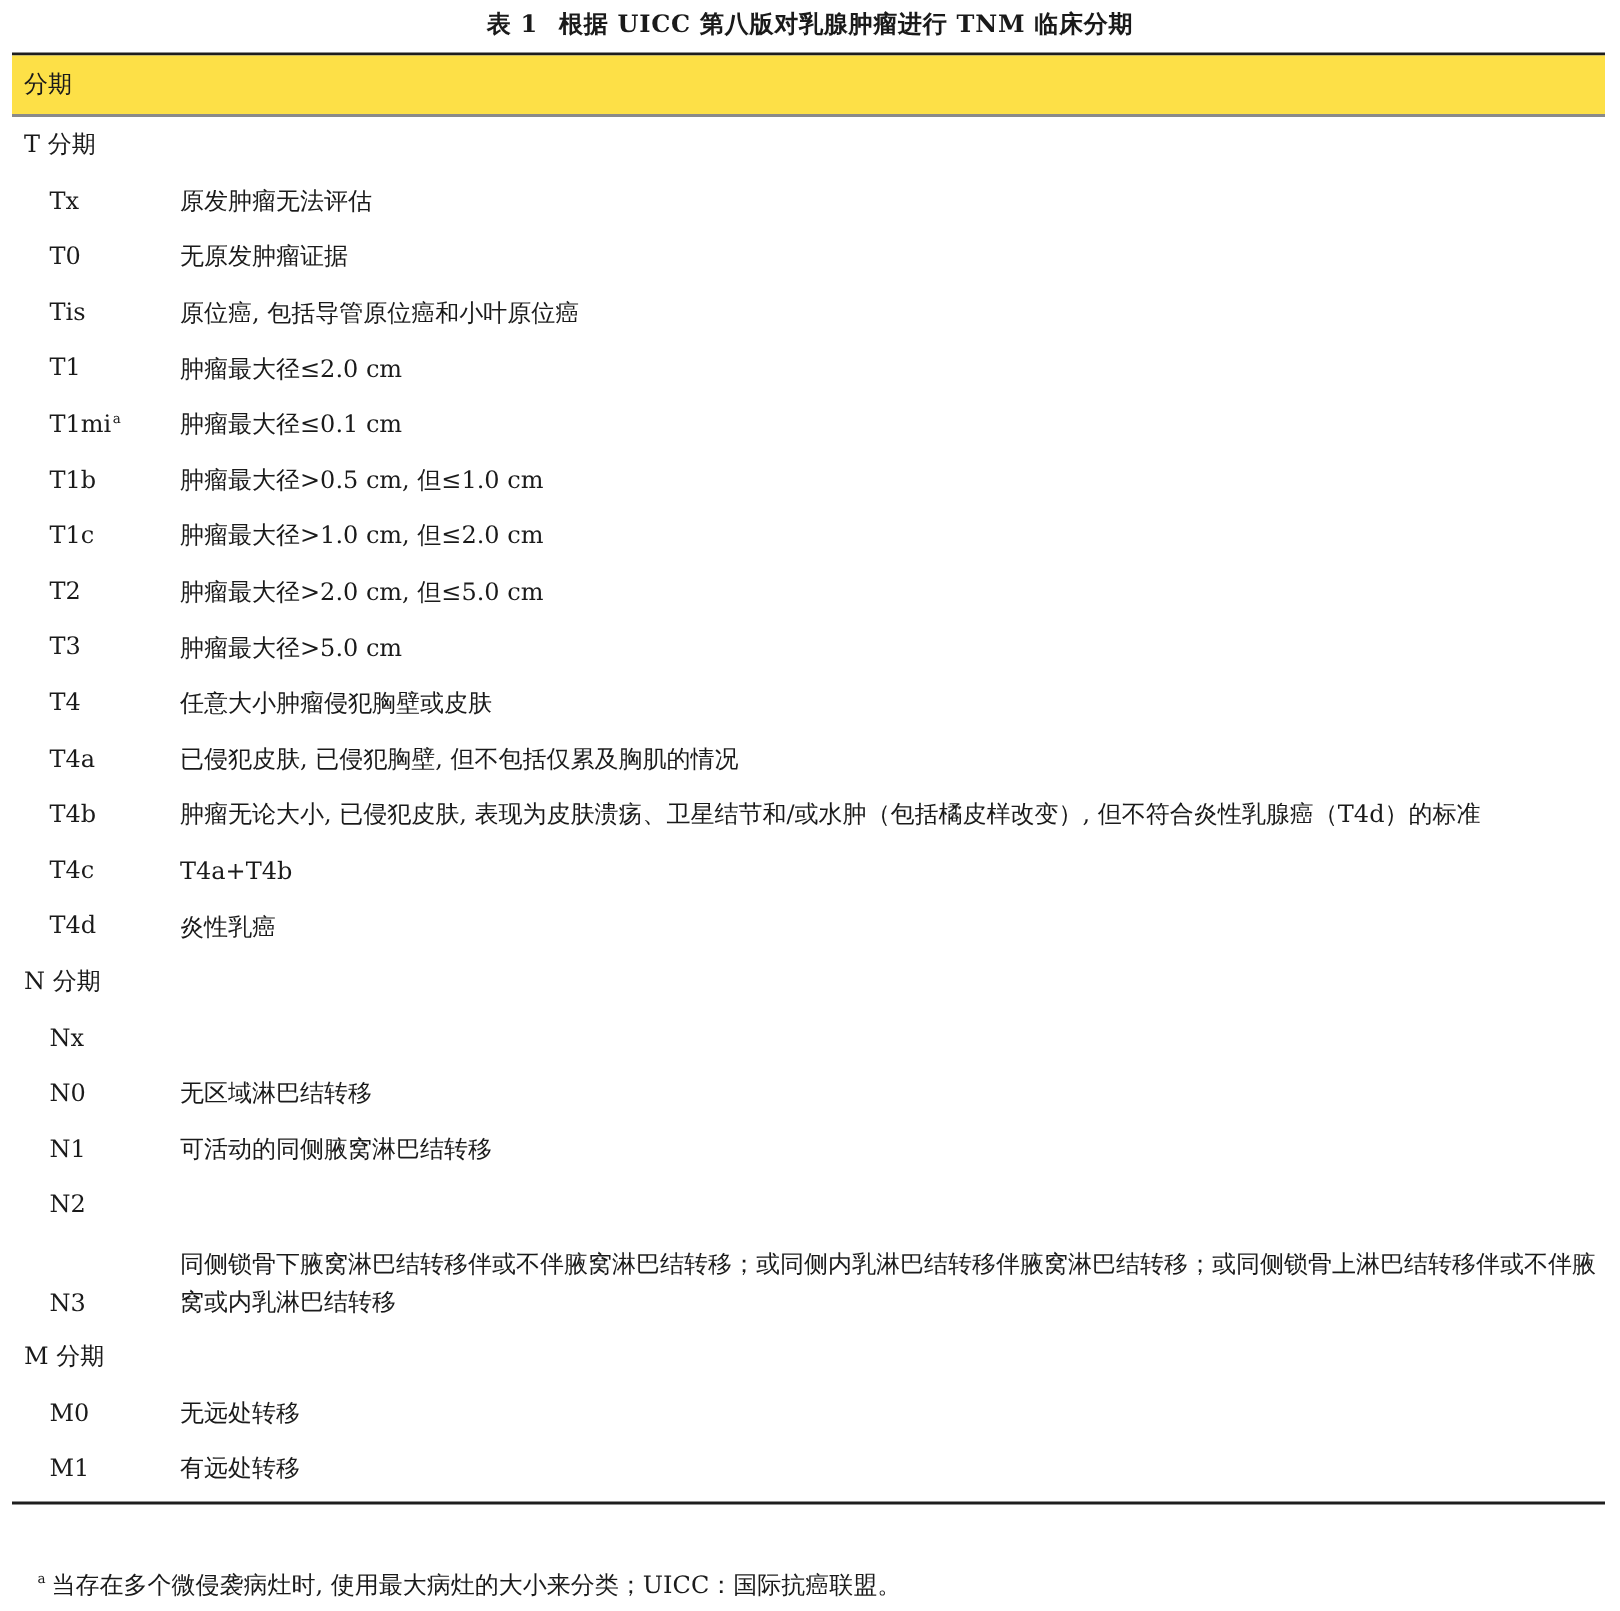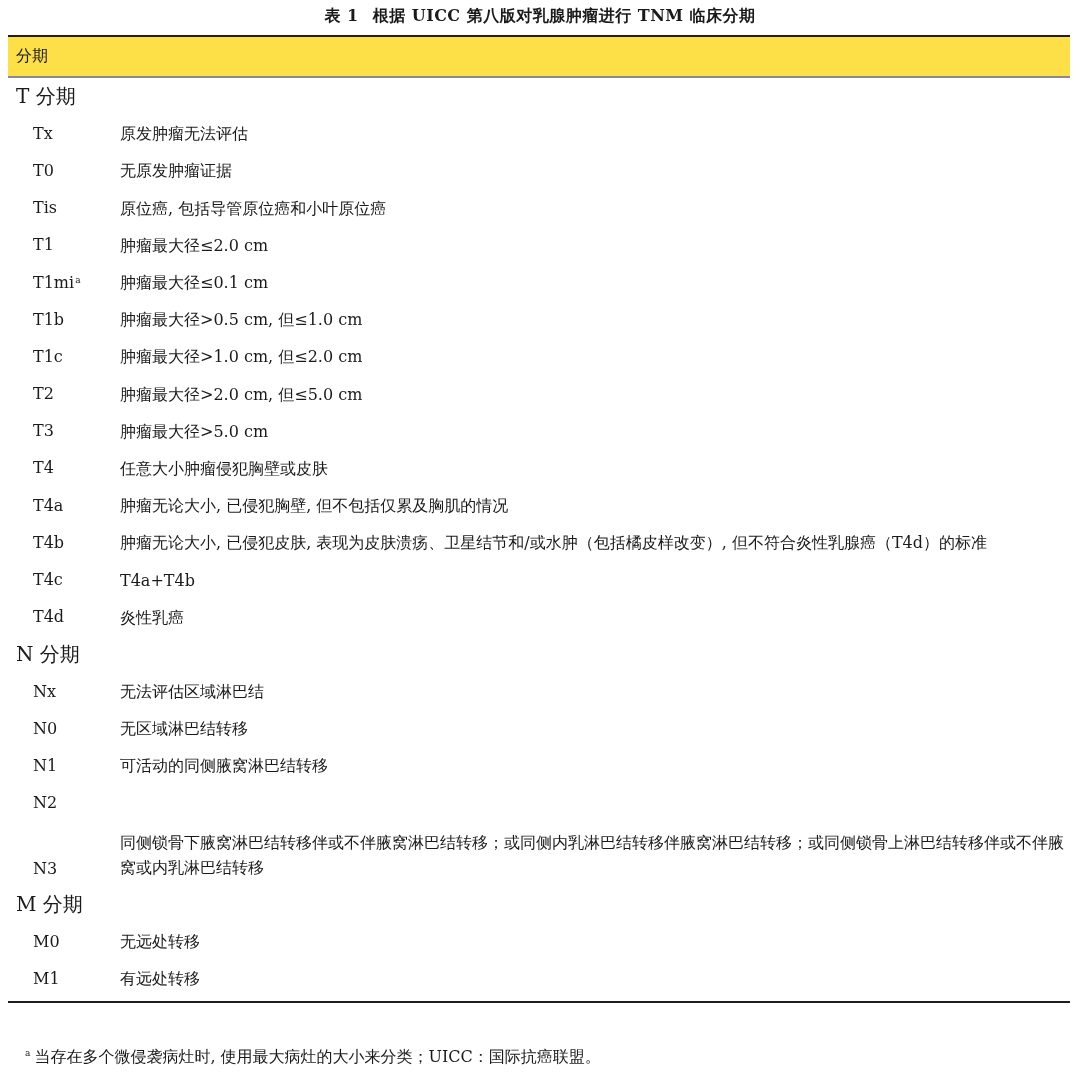--- a/index.html
+++ b/index.html
@@ -49,21 +49,21 @@
       font-size: 16px;
     }
     .rows {
       padding-top: 0;
     }
     .section-row {
       height: 37.2px;
       display: flex;
       align-items: center;
       padding-left: 8px;
-      font-size: 20px;
+      font-size: 16px;
     }
     .item-row {
       min-height: 37.2px;
       display: flex;
       align-items: center;
       font-size: 16px;
     }
     .item-row.multi {
       align-items: flex-end;
       padding-top: 8px;
@@ -159,40 +159,39 @@
       <div class="item-row">
         <div class="code"><span>T3</span></div>
         <div class="desc">肿瘤最大径&gt;5.0 cm</div>
       </div>
       <div class="item-row">
         <div class="code"><span>T4</span></div>
         <div class="desc">任意大小肿瘤侵犯胸壁或皮肤</div>
       </div>
       <div class="item-row">
         <div class="code"><span>T4a</span></div>
-        <div class="desc">肿瘤无论大小, 已侵犯胸壁, 但不包括仅累及胸肌的情况</div>
+        <div class="desc">已侵犯皮肤, 已侵犯胸壁, 但不包括仅累及胸肌的情况</div>
       </div>
       <div class="item-row">
         <div class="code"><span>T4b</span></div>
         <div class="desc">肿瘤无论大小, 已侵犯皮肤, 表现为皮肤溃疡、卫星结节和/或水肿（包括橘皮样改变）, 但不符合炎性乳腺癌（T4d）的标准</div>
       </div>
       <div class="item-row">
         <div class="code"><span>T4c</span></div>
         <div class="desc">T4a+T4b</div>
       </div>
       <div class="item-row">
         <div class="code"><span>T4d</span></div>
         <div class="desc">炎性乳癌</div>
       </div>
       <div class="section-row">
         <span>N 分期</span>
       </div>
       <div class="item-row">
         <div class="code"><span>Nx</span></div>
-        <div class="desc">无法评估区域淋巴结</div>
       </div>
       <div class="item-row">
         <div class="code"><span>N0</span></div>
         <div class="desc">无区域淋巴结转移</div>
       </div>
       <div class="item-row">
         <div class="code"><span>N1</span></div>
         <div class="desc">可活动的同侧腋窝淋巴结转移</div>
       </div>
       <div class="item-row">

